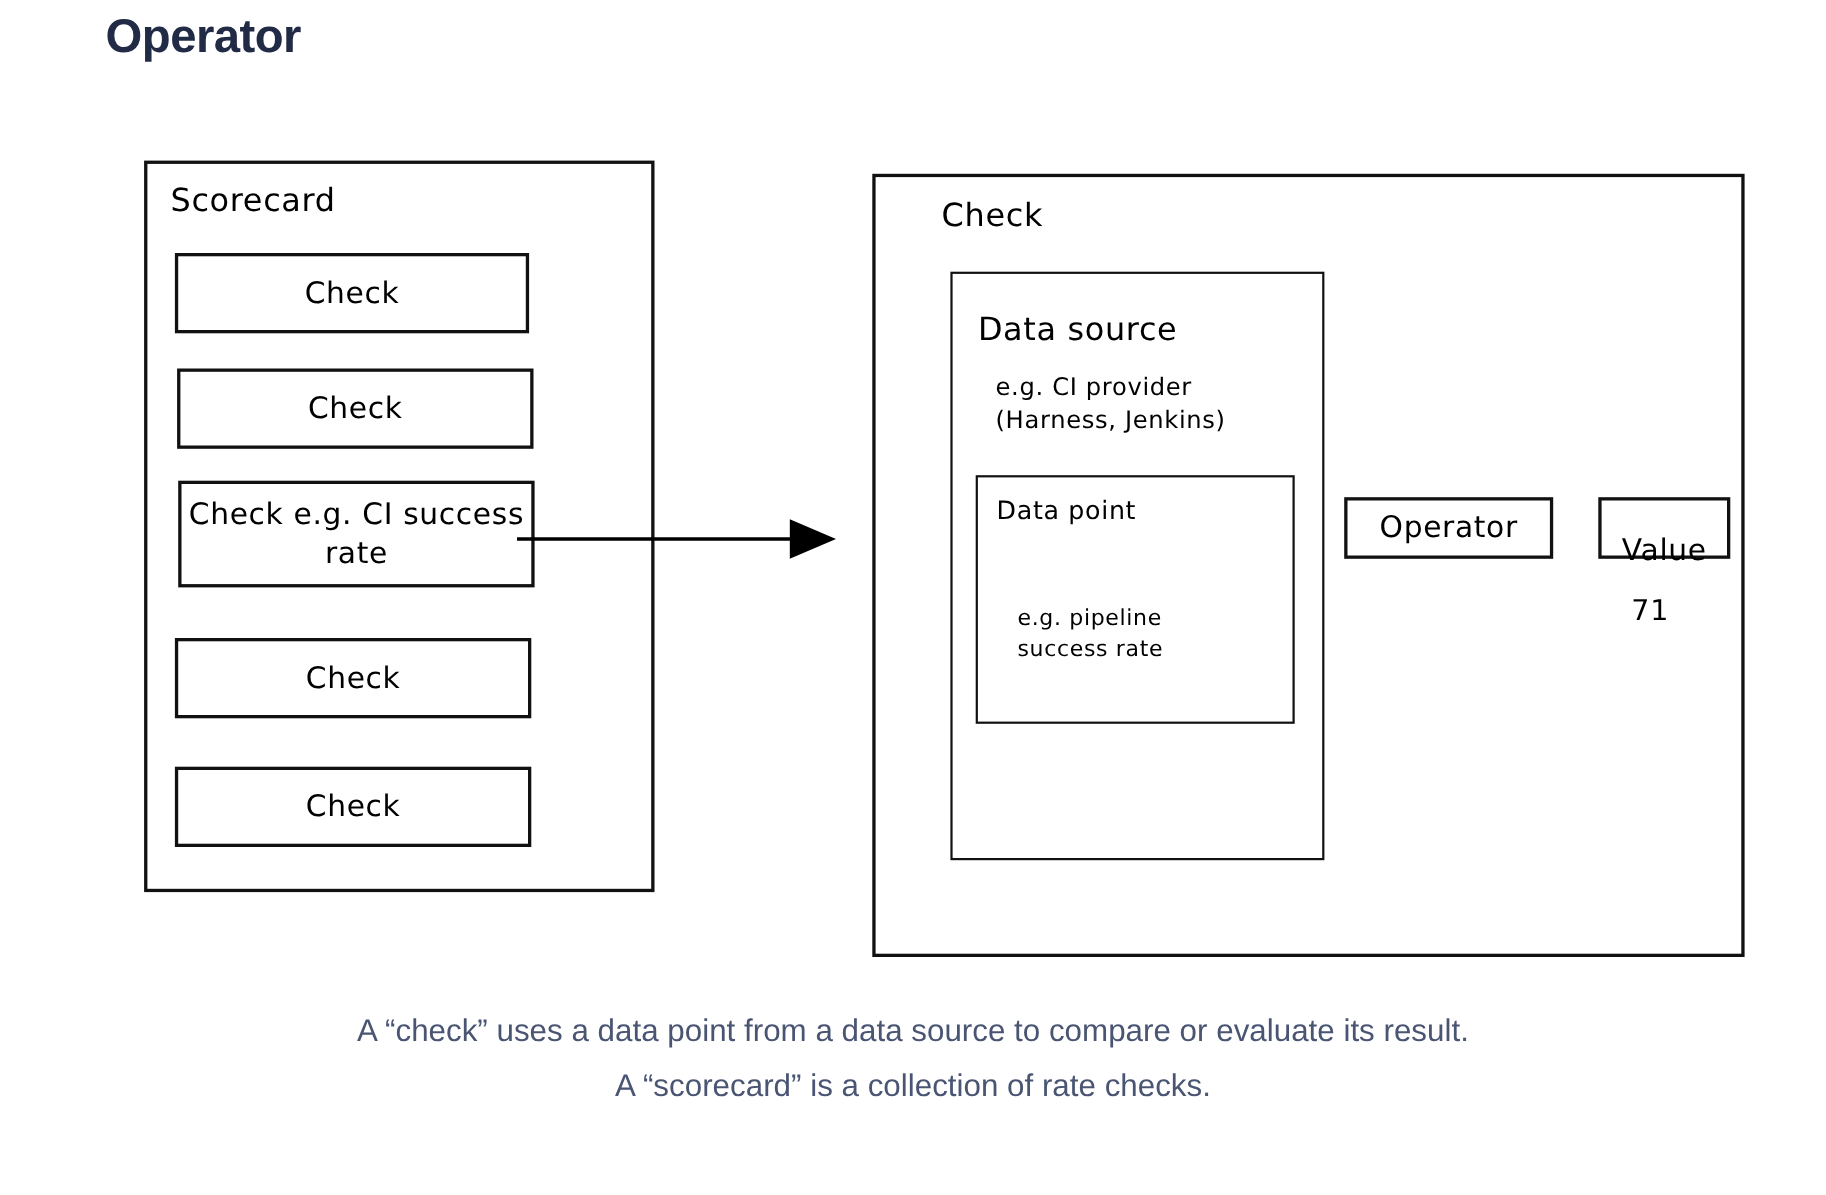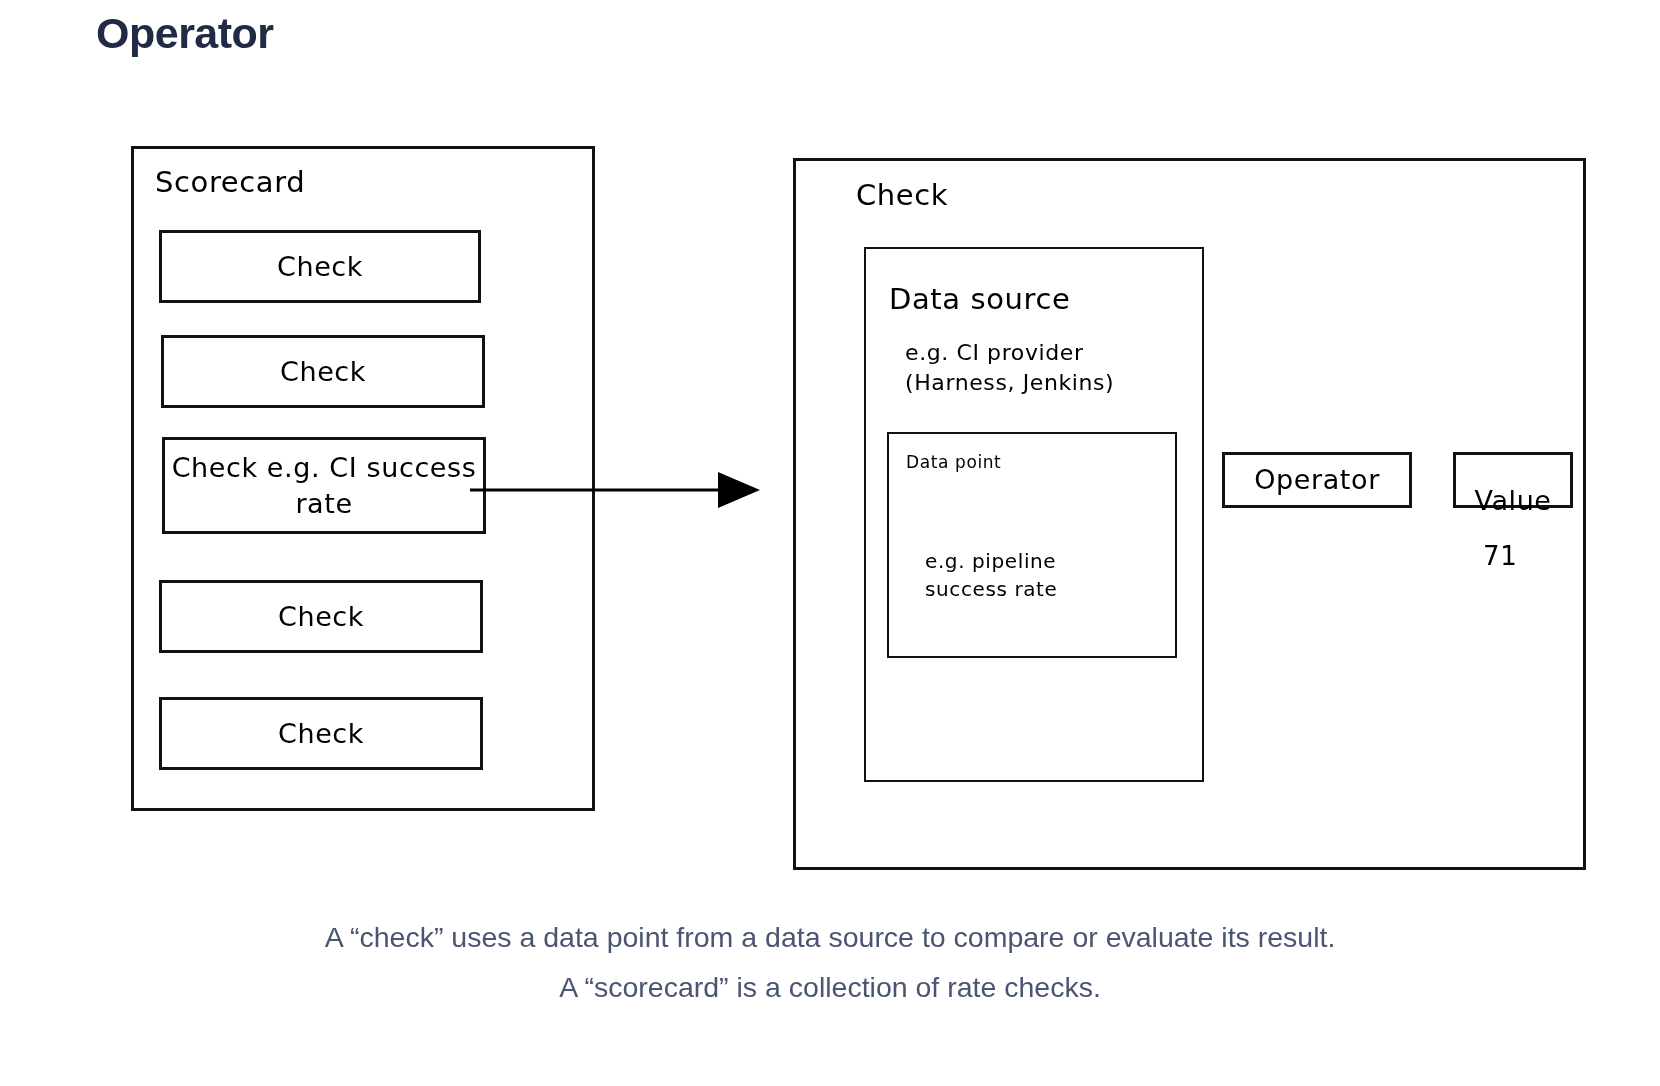--- a/index.html
+++ b/index.html
@@ -133,21 +133,21 @@
   
   #data-point-box {
     left: 887px;
     top: 432px;
     width: 290px;
     height: 226px;
   }
   #data-point-title {
     left: 906px;
     top: 452px;
-    font-size: 17px;
+    font-size: 23px;
   }
   #data-point-eg {
     left: 925px;
     top: 547px;
     font-size: 20px;
     line-height: 1.42;
   }
 
   
   #operator-box {

